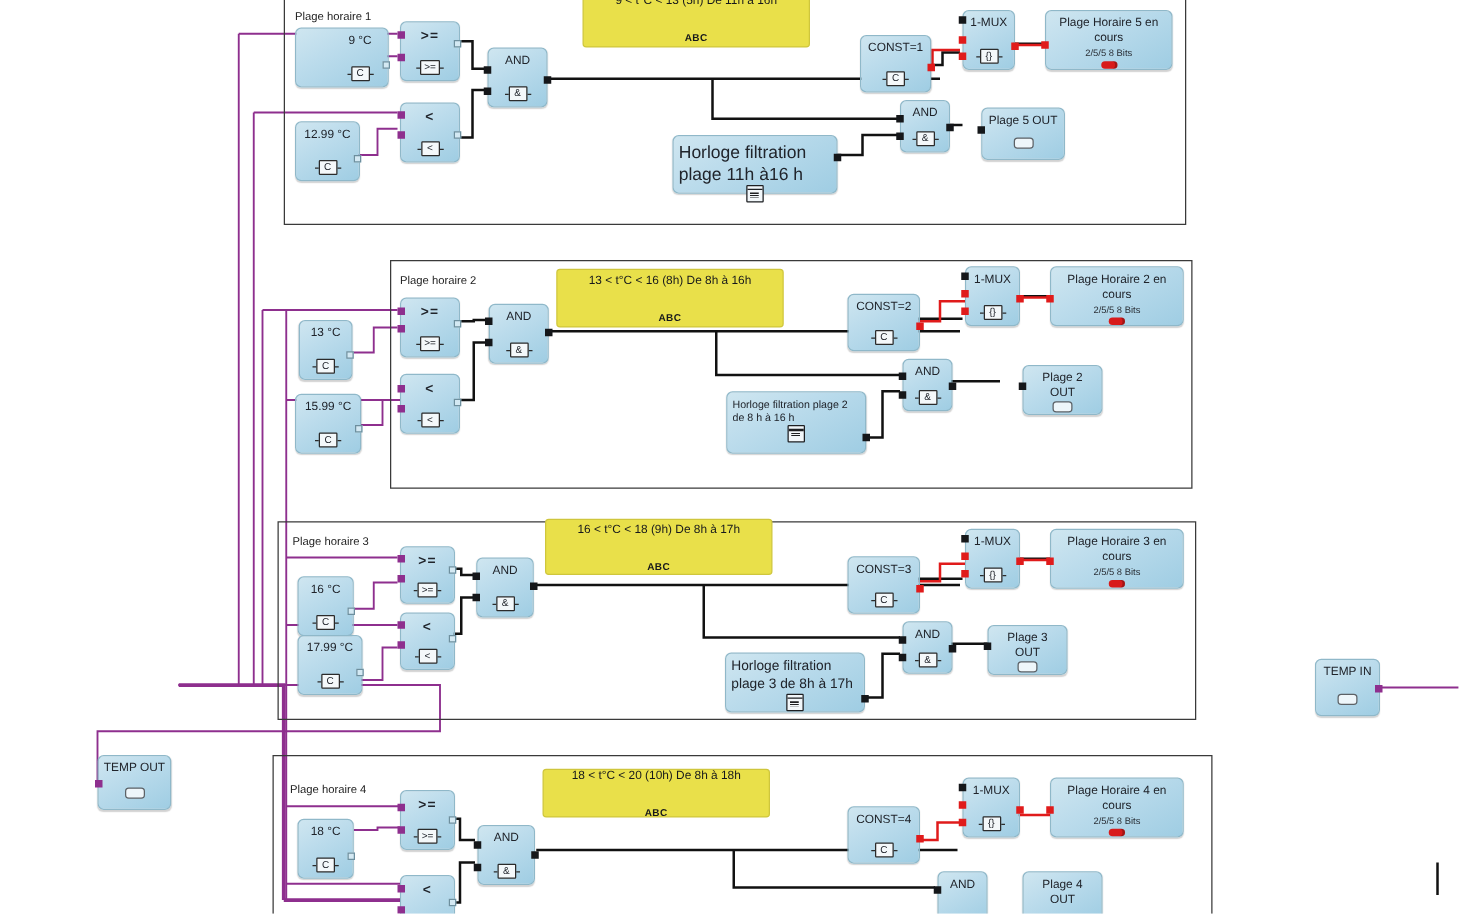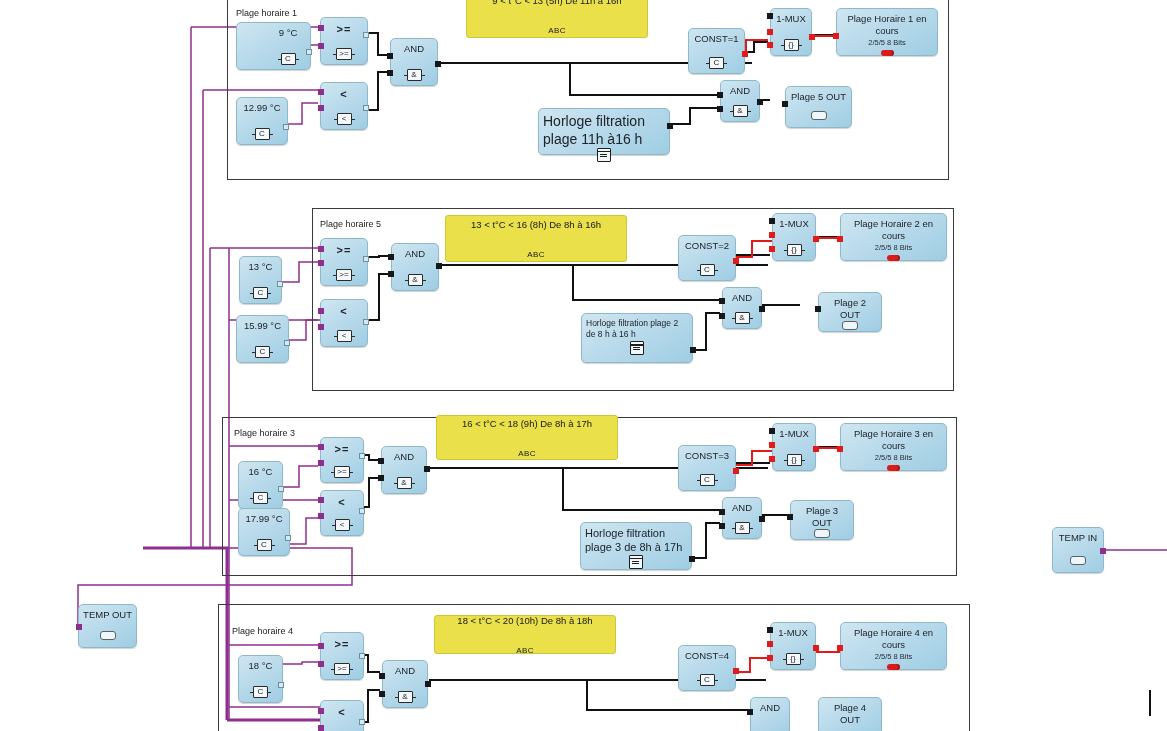--- a/index.html
+++ b/index.html
@@ -29,21 +29,21 @@
   .gwire:before,.gwire:after{content:"";position:absolute;top:50%;width:3px;height:1px;background:#2b2b2b;}
   .gwire:before{left:-4px;} .gwire:after{right:-4px;}
 
   
   .cmp .op{font-size:11px;font-weight:600;padding-top:5px;letter-spacing:1px;}
 
   
   .note{position:absolute;background:#e9e04a;border:1px solid #cfc63c;border-radius:3px;
         display:flex;flex-direction:column;align-items:center;justify-content:center;
         font-size:9.5px;color:#16181b;text-align:center;}
-  .note .abc{font-size:8px;font-weight:normal;letter-spacing:.4px;margin-top:20px;}
+  .note .abc{font-size:8px;font-weight:bold;letter-spacing:.4px;margin-top:20px;}
 
   
   .pin{position:absolute;width:6px;height:6px;background:#15171a;}
   .pin.red{background:#e01b1b;}
   .pin.purple{background:#8e2f8e;}
   .opin{position:absolute;width:4px;height:4px;border:1px solid #6d8f9e;background:#d4e9f3;}
 
   
   .led{display:inline-block;width:13px;height:6px;border-radius:3px;background:#d81b1b;
        box-shadow:inset -2px 0 0 rgba(0,0,0,.25);}
@@ -173,21 +173,21 @@
       <path d="M1150,690 V716"></path>
     </g>
   </svg>
 
   <div class="group" style="left:227px;top:-14px;width:720px;height:192px;"></div>
   <div class="group" style="left:312px;top:208px;width:640px;height:181px;"></div>
   <div class="group" style="left:222px;top:417px;width:733px;height:157px;"></div>
   <div class="group" style="left:218px;top:604px;width:750px;height:140px;"></div>
 
   <div class="grplabel" style="left:236px;top:8px;">Plage horaire 1</div>
-  <div class="grplabel" style="left:320px;top:219px;">Plage horaire 5</div>
+  <div class="grplabel" style="left:320px;top:219px;">Plage horaire 2</div>
   <div class="grplabel" style="left:234px;top:428px;">Plage horaire 3</div>
   <div class="grplabel" style="left:232px;top:626px;">Plage horaire 4</div>
 
   <div class="note" style="left:466px;top:-8px;width:180px;height:44px;">
     <span>9 &lt; t°C &lt; 13 (5h) De 11h à 16h</span>
     <span class="abc">ABC</span>
   </div>
   <div class="note" style="left:445px;top:215px;width:180px;height:45px;">
     <span>13 &lt; t°C &lt; 16 (8h) De 8h à 16h</span>
     <span class="abc">ABC</span>
@@ -251,21 +251,21 @@
   </div>
   <div class="blk" style="left:770px;top:8px;width:40px;height:46px;">
     <div class="ttl">1-MUX</div>
     <div class="gly"><span class="gbox gwire">{}</span></div>
     <span class="pin" style="left:-4px;top:4px;"></span>
     <span class="pin red" style="left:-4px;top:20px;"></span>
     <span class="pin red" style="left:-4px;top:33px;"></span>
     <span class="pin red" style="right:-4px;top:25px;"></span>
   </div>
   <div class="blk" style="left:836px;top:8px;width:100px;height:46px;">
-    <div class="ttl">Plage Horaire 1 en cours</div>
+    <div class="ttl">Plage Horaire 5 en cours</div>
     <div class="sub">2/5/5 8 Bits</div>
     <div class="gly"><span class="led"></span></div>
     <span class="pin red" style="left:-4px;top:24px;"></span>
   </div>
   <div class="blk" style="left:785px;top:86px;width:65px;height:40px;">
     <div class="ttl">Plage 5 OUT</div>
     <div class="gly"><span class="led out"></span></div>
     <span class="pin" style="left:-4px;top:14px;"></span>
   </div>
 

